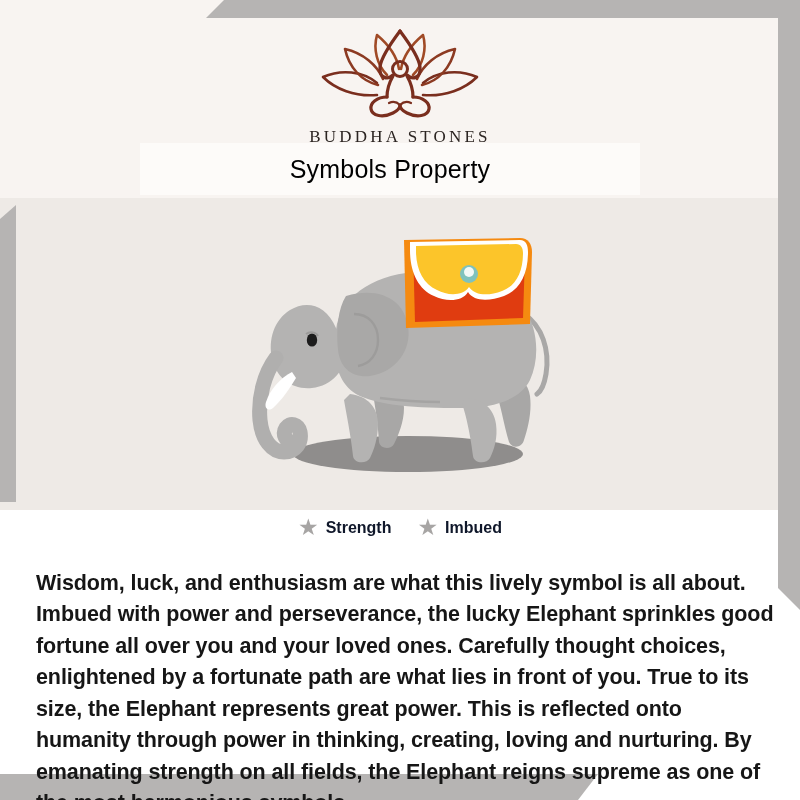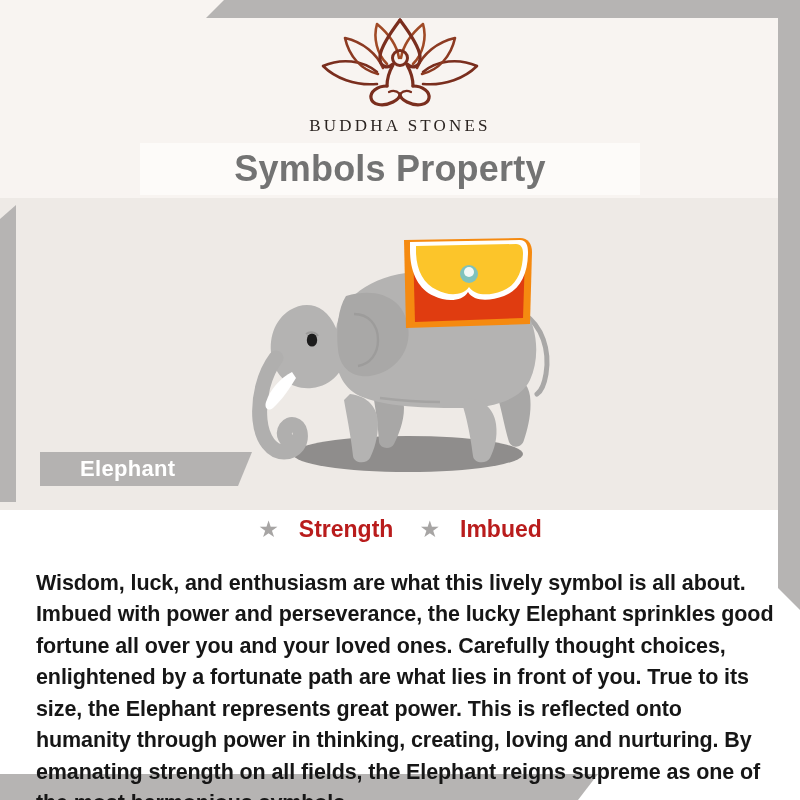--- a/index.html
+++ b/index.html
@@ -58,21 +58,21 @@
   }
   .deco-bottom {
     left: 0; bottom: 0;
     width: 800px; height: 26px;
     clip-path: polygon(0 0, 598px 0, 578px 26px, 0 26px);
   }
 
   
   .brand {
     position: absolute;
-    left: 0; top: 12px;
+    left: 0; top: 23px;
     width: 800px;
     text-align: center;
   }
   .brand-mark {
     display: block;
     margin: 0 auto;
   }
   .brand-name {
     margin-top: 4px;
     font-family: "Liberation Serif", serif;
@@ -86,23 +86,23 @@
   .title-banner {
     position: absolute;
     left: 140px; top: 143px;
     width: 500px; height: 52px;
     background: #fdfbf9;
     display: flex;
     align-items: center;
     justify-content: center;
   }
   .title-text {
-    font-size: 36px;
-    font-weight: bold;
-    color: #737373;
+    font-size: 25px;
+    font-weight: normal;
+    color: #000000;
     letter-spacing: 0.2px;
   }
 
   
   .illustration {
     position: absolute;
     left: 228px; top: 222px;
     width: 350px; height: 270px;
   }
 
@@ -139,24 +139,23 @@
     display: flex;
     align-items: center;
     gap: 7px;
   }
   .attr-star {
     font-size: 23px;
     color: #a7a5a4;
     line-height: 1;
   }
   .attr-label {
-    font-size: 23px;
+    font-size: 16px;
     font-weight: bold;
-    color: #b91c1c;
-    margin-left: 13px;
+    color: #0f172a;
   }
 
   
   .body-copy {
     position: absolute;
     left: 36px; top: 546px;
     width: 740px;
     font-size: 21.5px;
     line-height: 31.5px;
     color: #161616;
@@ -266,23 +265,20 @@
 
       <path d="M188 24 L 288 22 C 293 22, 295 26, 295 31 C 295 50, 288 64, 274 69
                C 261 74, 247 74, 241 65 C 235 74, 220 74, 209 68
                C 195 62, 188 47, 188 29 Z" fill="#fcc52a"></path>
 
       <circle cx="241" cy="52" r="9" fill="#7fc2bd"></circle>
       <circle cx="241" cy="50" r="5" fill="#f2f8f6"></circle>
     </g>
   </svg>
 
-  <div class="name-tag">
-    <span class="name-tag-text">Elephant</span>
-  </div>
 
   <div class="attributes">
     <div class="attr">
       <span class="attr-star">★</span>
       <span class="attr-label">Strength</span>
     </div>
     <div class="attr">
       <span class="attr-star">★</span>
       <span class="attr-label">Imbued</span>
     </div>

